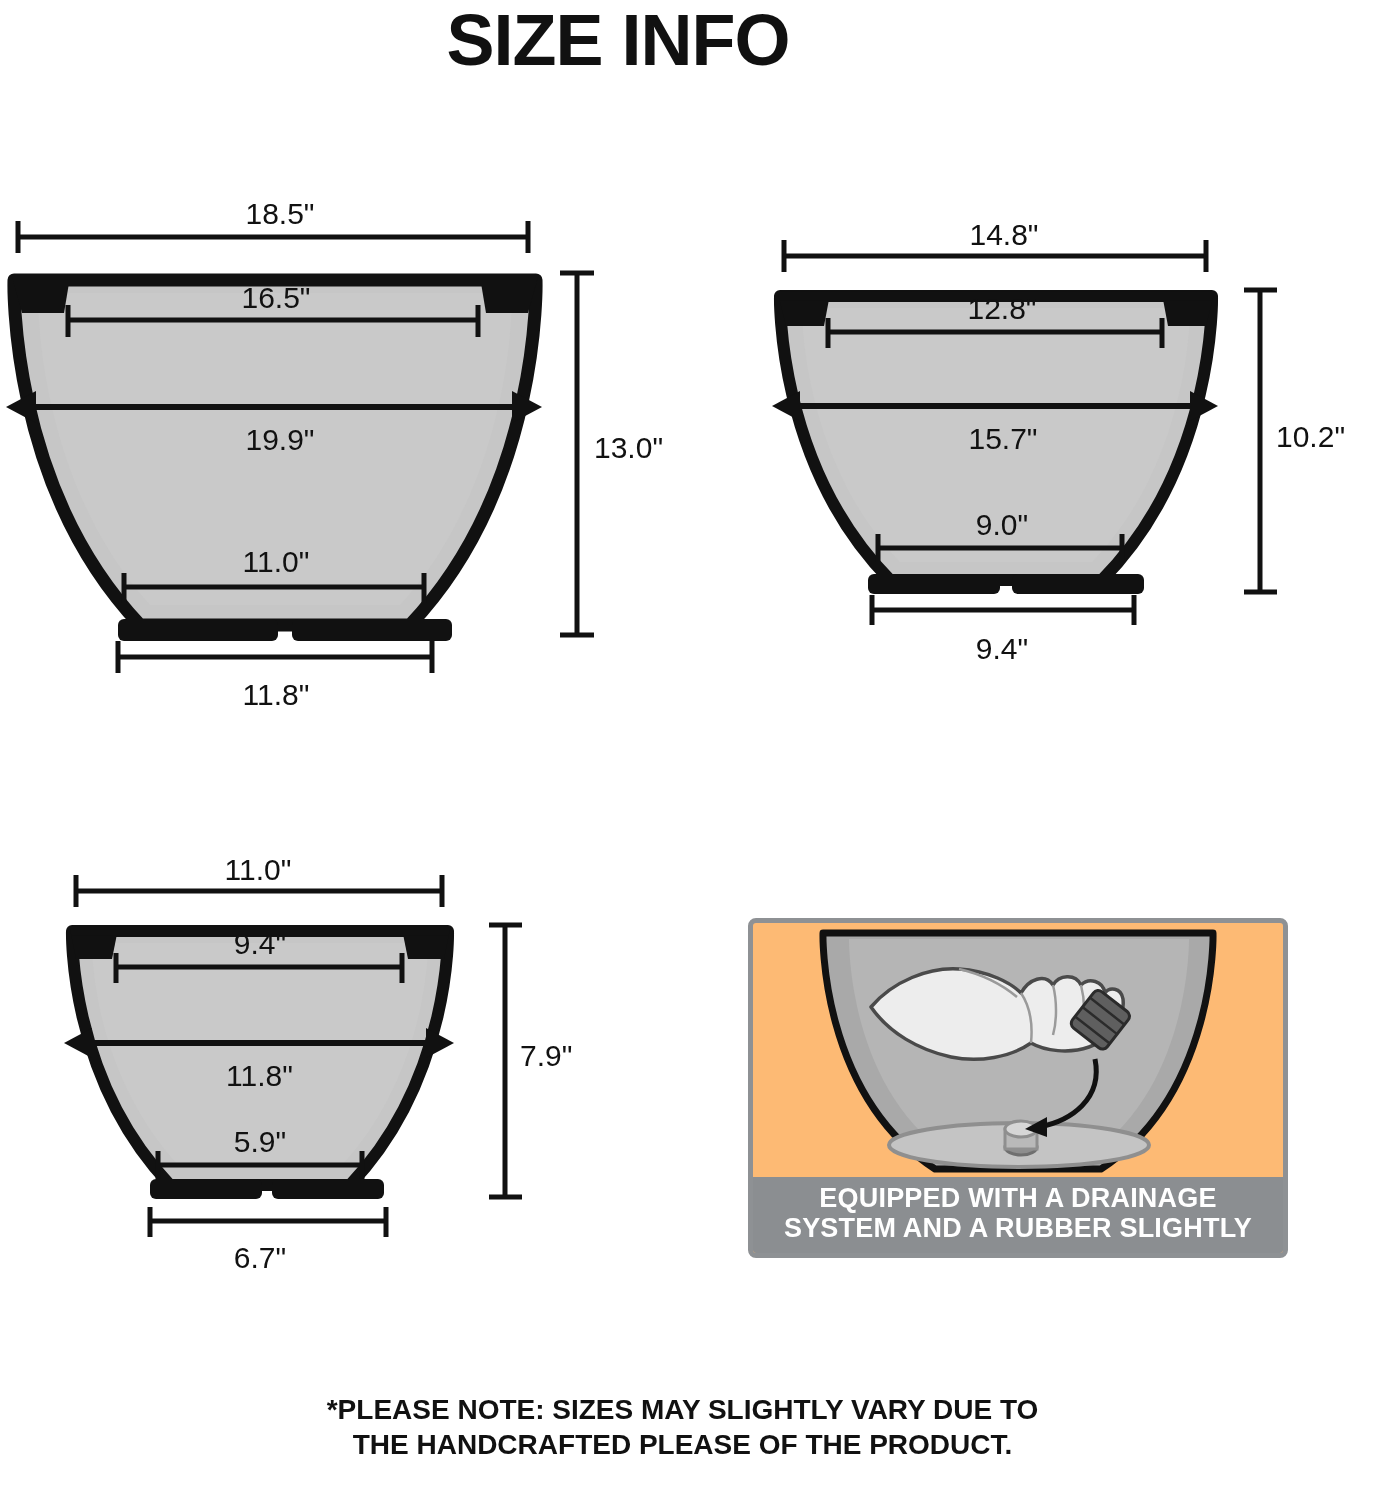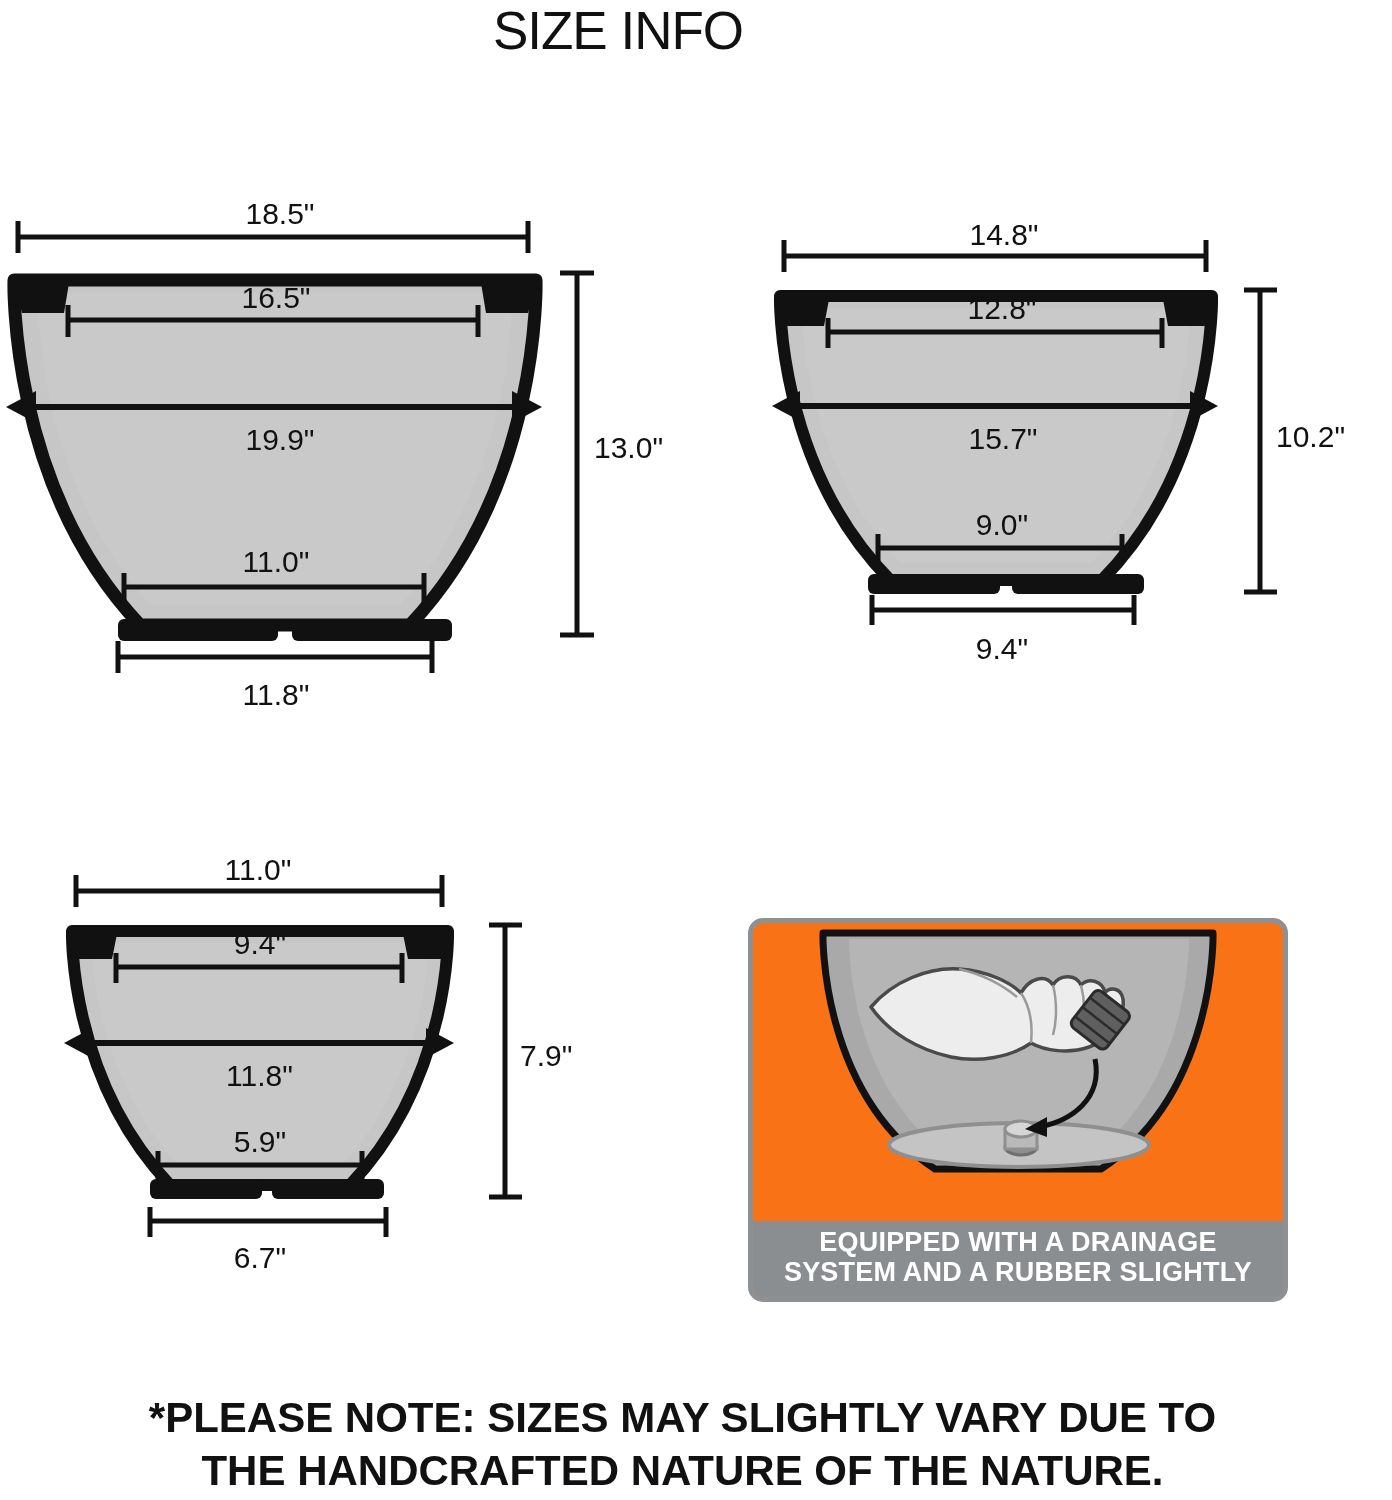--- a/index.html
+++ b/index.html
@@ -14,22 +14,22 @@
     font-family: "Liberation Sans", sans-serif;
     color: #111111;
     overflow: hidden;
   }
   .page-title {
     position: absolute;
     top: 4px;
     left: 0;
     width: 1236px;
     text-align: center;
-    font-size: 53px;
-    font-weight: normal;
+    font-size: 72px;
+    font-weight: bold;
     letter-spacing: -1px;
     line-height: 1;
     color: #111111;
   }
 
   
   .pot-block {
     position: absolute;
   }
   .pot-svg {
@@ -45,24 +45,24 @@
     text-align: center;
     line-height: 1;
   }
 
   
   .drain-panel {
     position: absolute;
     left: 748px;
     top: 918px;
     width: 540px;
-    height: 384px;
+    height: 340px;
     border: 5px solid #8e9194;
-    border-radius: 15px;
-    background: #f97316;
+    border-radius: 8px;
+    background: #fdba74;
     box-sizing: border-box;
     overflow: hidden;
   }
   .drain-caption {
     position: absolute;
     left: 0;
     right: 0;
     bottom: 0;
     background: #8b8e91;
     color: #ffffff;
@@ -74,21 +74,21 @@
     letter-spacing: 0.2px;
   }
 
   
   .footer-note {
     position: absolute;
     left: 0;
     width: 1365px;
     top: 1392px;
     text-align: center;
-    font-size: 42px;
+    font-size: 28px;
     font-weight: bold;
     line-height: 1.25;
     color: #111111;
   }
   .footer-note div { white-space: nowrap; }
 </style>
 </head>
 <body>
 
 <div class="page-title">SIZE INFO</div>
@@ -263,14 +263,14 @@
   </svg>
 
   <div class="drain-caption">
     <div>EQUIPPED WITH A DRAINAGE</div>
     <div>SYSTEM AND A RUBBER SLIGHTLY</div>
   </div>
 </div>
 
 <div class="footer-note">
   <div>*PLEASE NOTE: SIZES MAY SLIGHTLY VARY DUE TO</div>
-  <div>THE HANDCRAFTED NATURE OF THE NATURE.</div>
+  <div>THE HANDCRAFTED PLEASE OF THE PRODUCT.</div>
 </div>
 
 </body></html>

